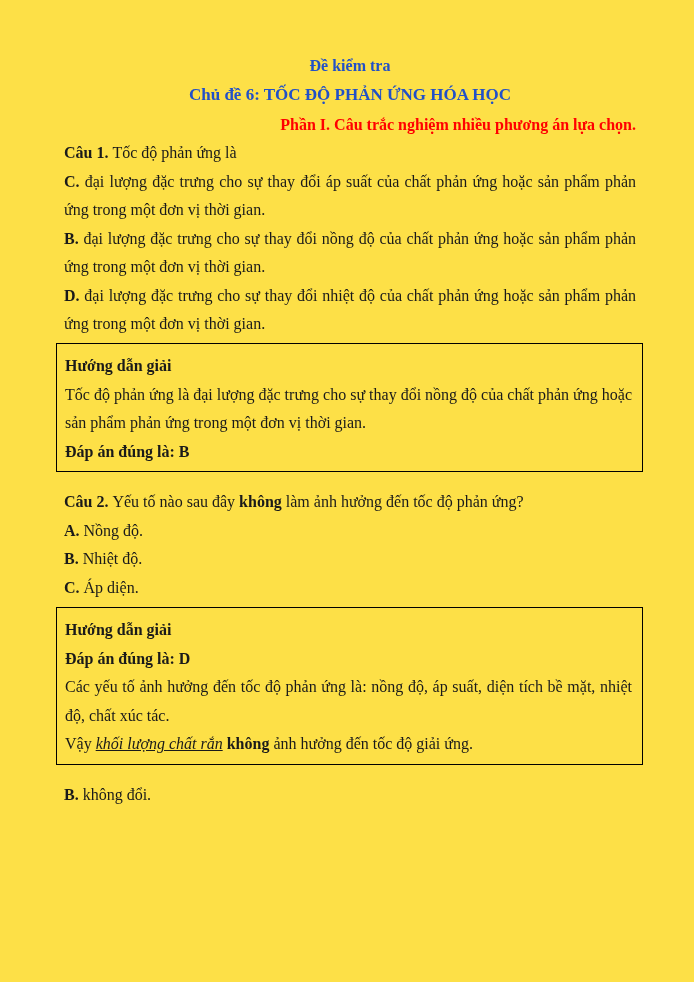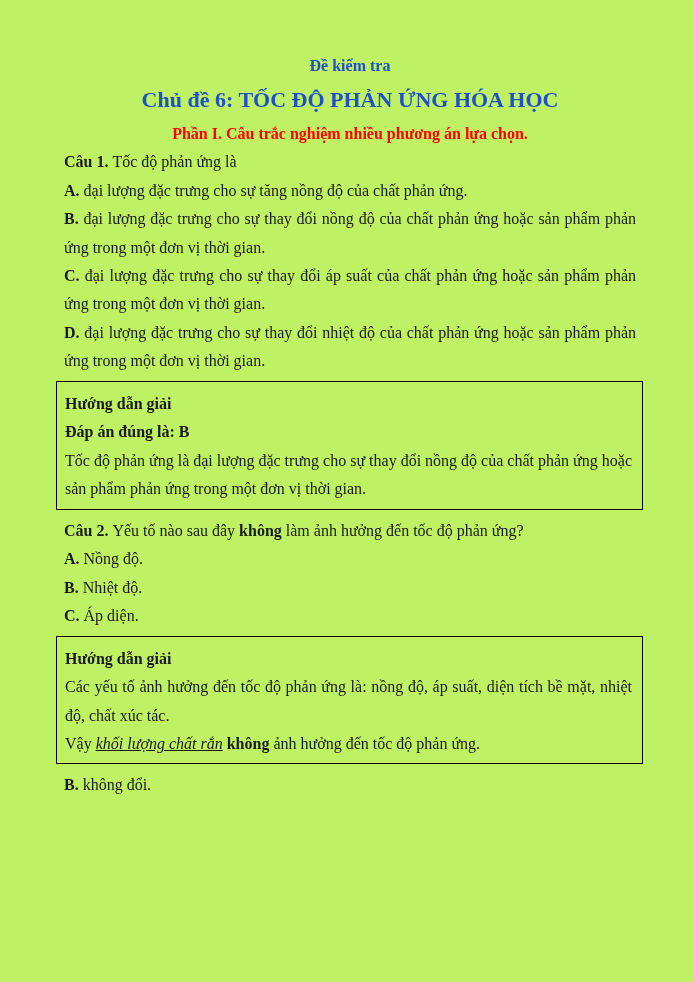--- a/index.html
+++ b/index.html
@@ -9,64 +9,64 @@
   }
   html,body{margin:0;padding:0;background:#ffffff;}
   .page{
     width:694px;
     height:982px;
     box-sizing:border-box;
     padding:52px 58px 30px 64px;
     font-family:"Liberation Serif","DejaVu Serif",serif;
     font-size:16px;
     color:var(--ink);
-    background:#bef264;
+    background:#fde047;
     overflow:hidden;
   }
   p{margin:0;line-height:1.78;}
   .title{text-align:center;font-weight:bold;color:var(--blue);}
-  .title-big{font-size:22px;}
-  .section-heading{color:var(--red);font-weight:bold;text-align:center;}
+  .title-big{font-size:17px;}
+  .section-heading{color:var(--red);font-weight:bold;text-align:right;}
   .para{text-align:justify;}
   b{font-weight:bold;}
   i{font-style:italic;text-decoration:underline;}
   .solution-box{
     border:1.5px solid #000;
-    margin:5px -7px 7px -8px;
+    margin:5px -7px 16px -8px;
     padding:8px 10px 5px 8px;
   }
 </style>
 </head>
 <body>
 
 <div class="page">
 
   <p class="title">Đề kiểm tra</p>
   <p class="title title-big">Chủ đề 6: TỐC ĐỘ PHẢN ỨNG HÓA HỌC</p>
 
   <p class="section-heading">Phần I. Câu trắc nghiệm nhiều phương án lựa chọn.</p>
 
   <p class="para"><b>Câu 1. </b><span>Tốc độ phản ứng là</span></p>
-  <p class="para"><b>A. </b><span>đại lượng đặc trưng cho sự tăng nồng độ của chất phản ứng.</span></p>
+  <p class="para"><b>C. </b><span>đại lượng đặc trưng cho sự thay đổi áp suất của chất phản ứng hoặc sản phẩm phản ứng trong một đơn vị thời gian.</span></p>
   <p class="para"><b>B. </b><span>đại lượng đặc trưng cho sự thay đổi nồng độ của chất phản ứng hoặc sản phẩm phản ứng trong một đơn vị thời gian.</span></p>
-  <p class="para"><b>C. </b><span>đại lượng đặc trưng cho sự thay đổi áp suất của chất phản ứng hoặc sản phẩm phản ứng trong một đơn vị thời gian.</span></p>
   <p class="para"><b>D. </b><span>đại lượng đặc trưng cho sự thay đổi nhiệt độ của chất phản ứng hoặc sản phẩm phản ứng trong một đơn vị thời gian.</span></p>
 
   <div class="solution-box">
     <p class="para"><b>Hướng dẫn giải</b></p>
+    <p class="para">Tốc độ phản ứng là đại lượng đặc trưng cho sự thay đổi nồng độ của chất phản ứng hoặc sản phẩm phản ứng trong một đơn vị thời gian.</p>
     <p class="para"><b>Đáp án đúng là: B</b></p>
-    <p class="para">Tốc độ phản ứng là đại lượng đặc trưng cho sự thay đổi nồng độ của chất phản ứng hoặc sản phẩm phản ứng trong một đơn vị thời gian.</p>
   </div>
 
   <p class="para"><b>Câu 2. </b><span>Yếu tố nào sau đây </span><b>không</b><span> làm ảnh hưởng đến tốc độ phản ứng?</span></p>
   <p class="para"><b>A. </b><span>Nồng độ.</span></p>
   <p class="para"><b>B. </b><span>Nhiệt độ.</span></p>
   <p class="para"><b>C. </b><span>Áp diện.</span></p>
 
   <div class="solution-box">
     <p class="para"><b>Hướng dẫn giải</b></p>
+    <p class="para"><b>Đáp án đúng là: D</b></p>
     <p class="para">Các yếu tố ảnh hưởng đến tốc độ phản ứng là: nồng độ, áp suất, diện tích bề mặt, nhiệt độ, chất xúc tác.</p>
-    <p class="para"><span>Vậy </span><i>khối lượng chất rắn</i><b> không</b><span> ảnh hưởng đến tốc độ phản ứng.</span></p>
+    <p class="para"><span>Vậy </span><i>khối lượng chất rắn</i><b> không</b><span> ảnh hưởng đến tốc độ giải ứng.</span></p>
   </div>
 
   <p class="para"><b>B. </b><span>không đổi.</span></p>
 
 </div>
 
 </body></html>

